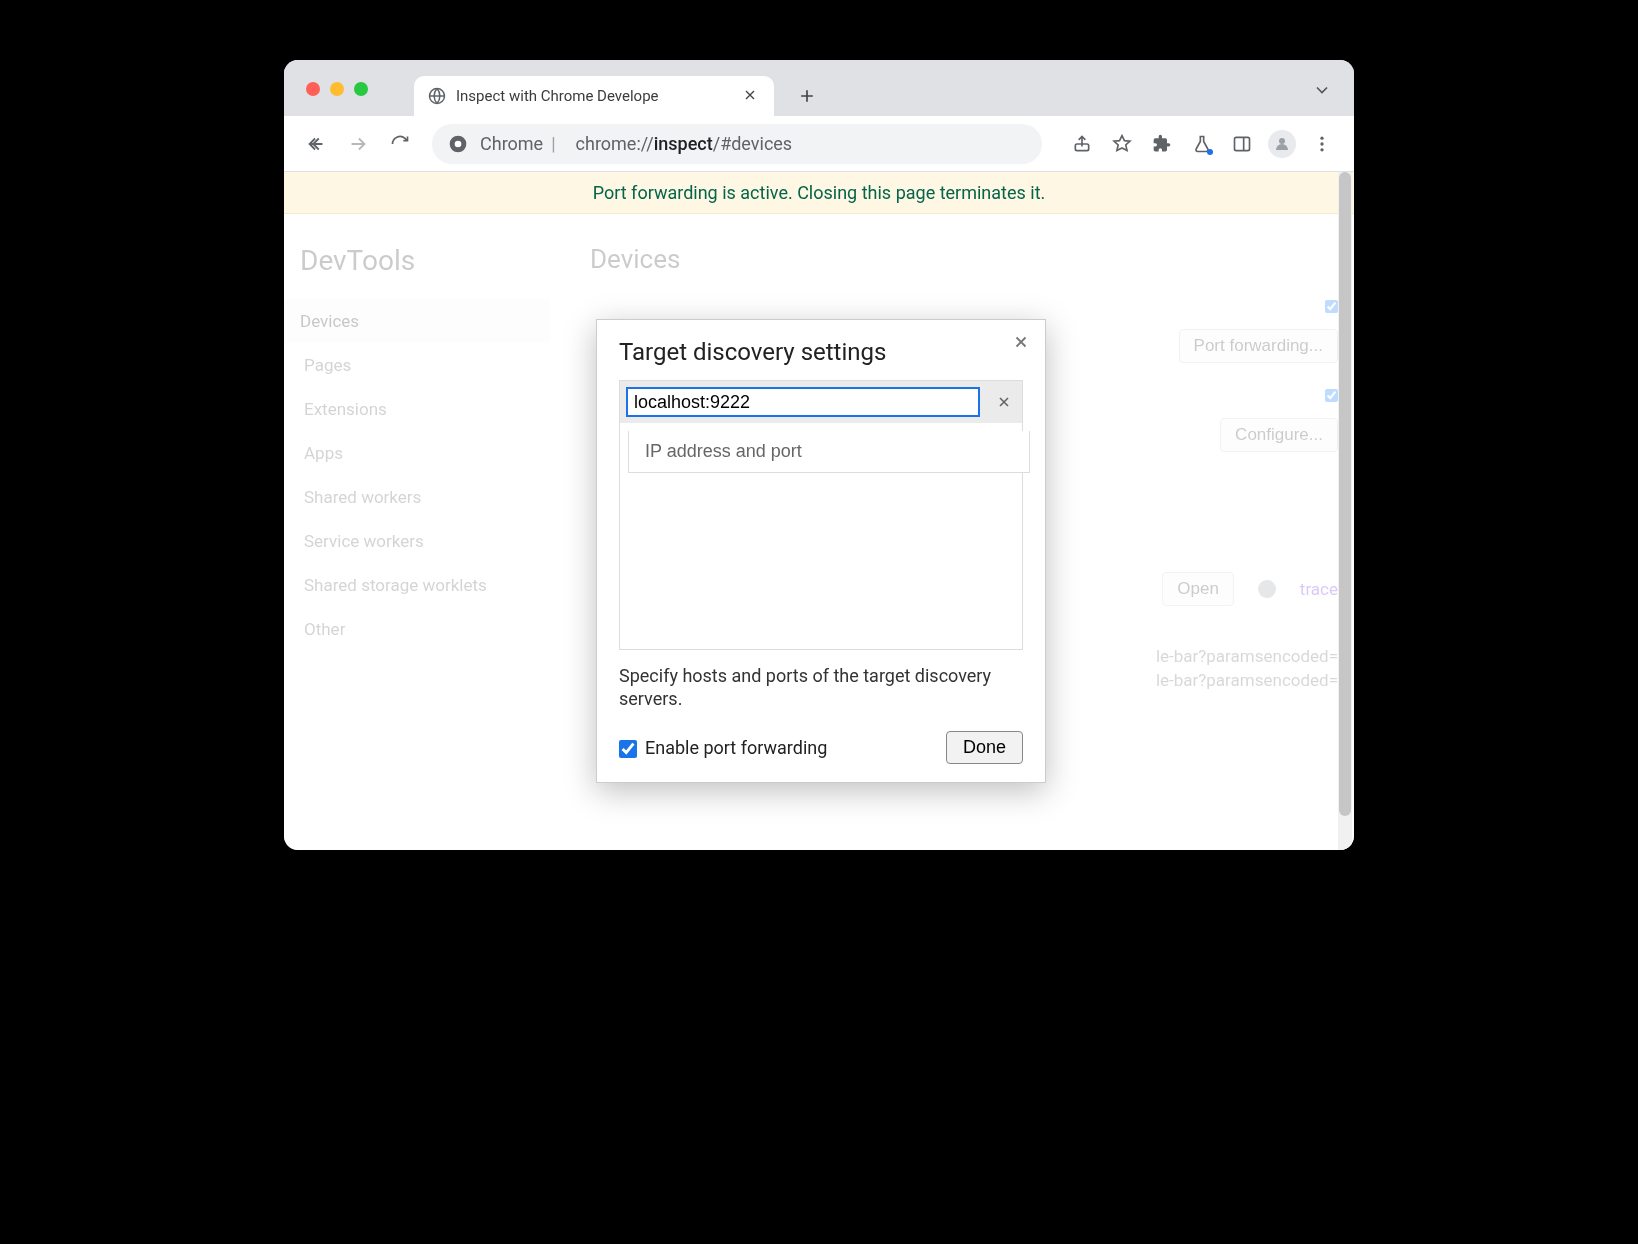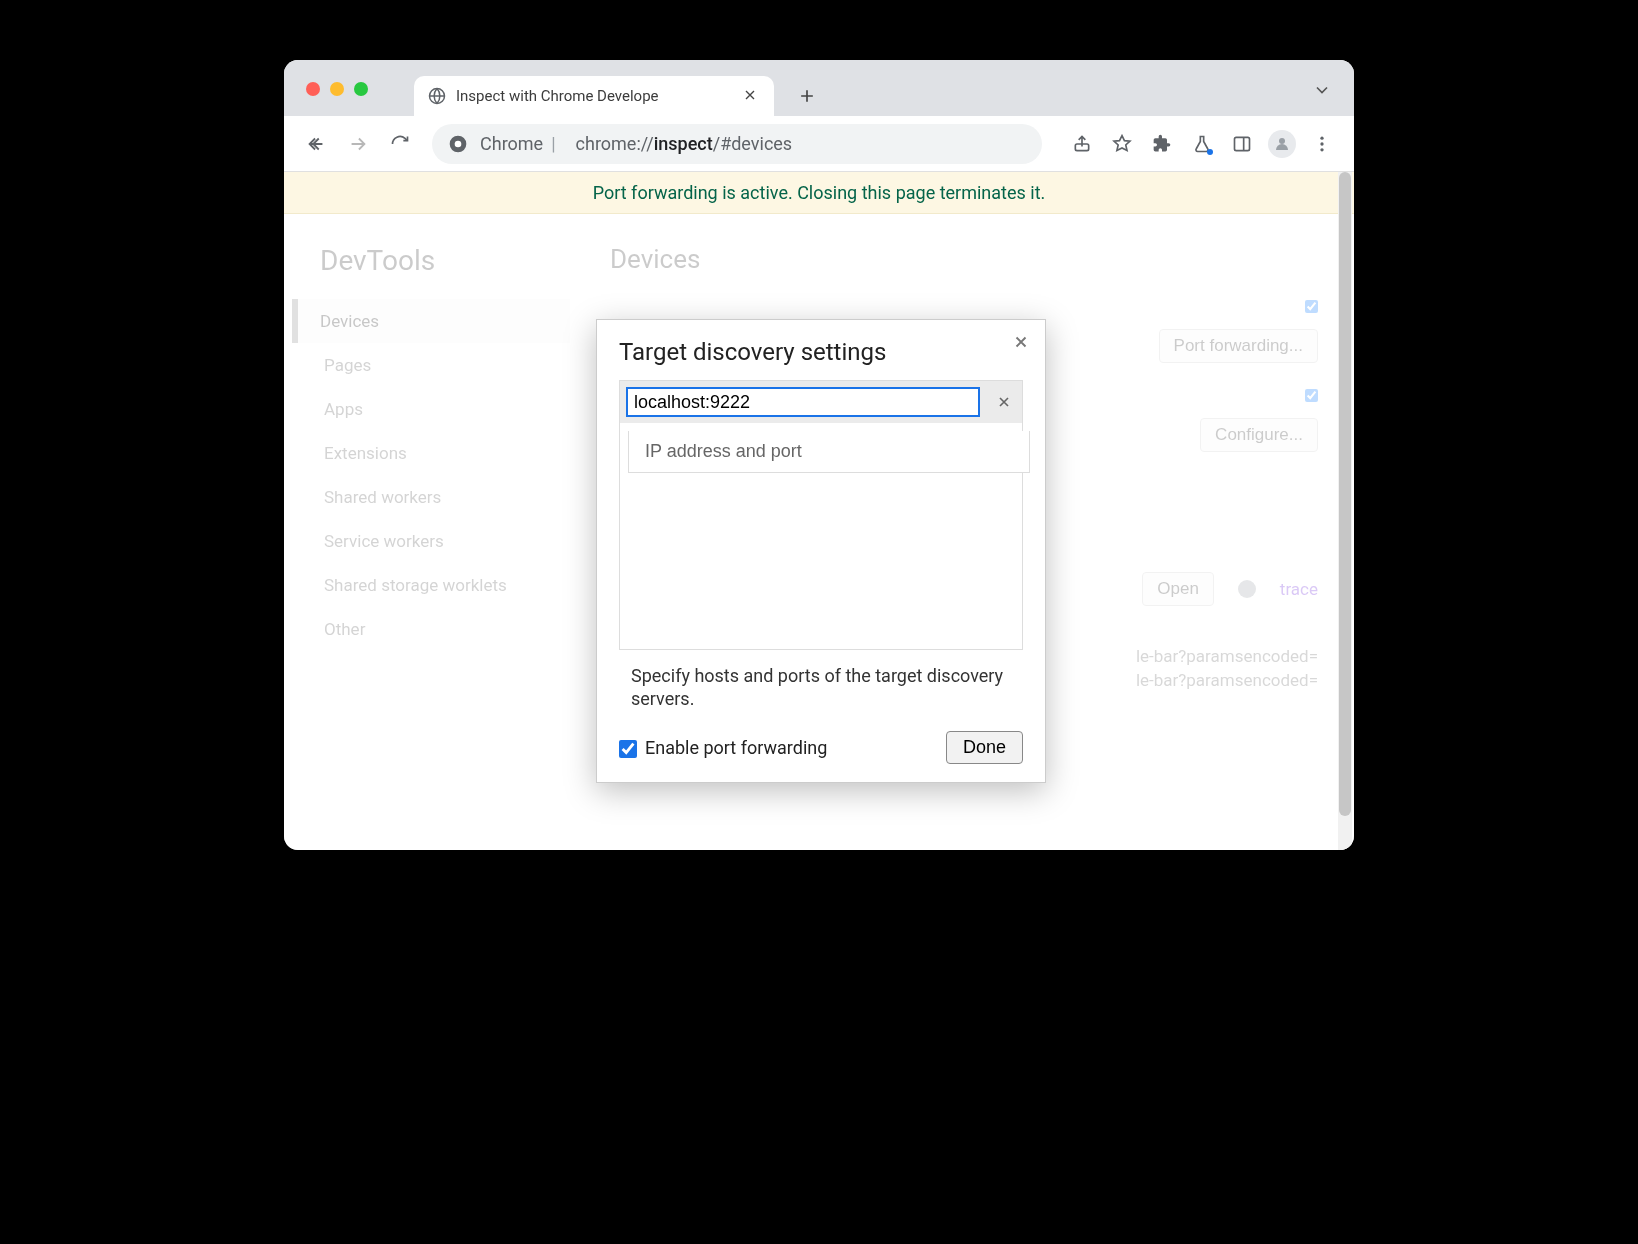--- a/index.html
+++ b/index.html
@@ -121,21 +121,21 @@
 
   .content-wrap {
     position:relative;
     height: 100%;
   }
   .dimmer {
     position:absolute; inset:0; background:rgba(255,255,255,.75); pointer-events:none; z-index:4;
   }
 
   .page {
-    padding: 30px 36px;
+    padding: 30px 16px;
     display:flex;
     gap: 40px;
     height: 100%;
   }
 
   .sidebar { width: 250px; }
   .sidebar h1 { font-size:28px; font-weight:400; color:#333; margin-bottom:22px;}
   .sidebar-item {
     font-size:17px; color:#555; padding:12px 4px;
   }
@@ -192,21 +192,21 @@
     width:36px;height:40px;display:flex;align-items:center;justify-content:center;color:#666;font-size:22px;
   }
   .target-row-empty {
     padding:0;
   }
   .target-row-empty input{
     border:1px solid #ddd; margin:8px; height:42px; width:100%;
     padding:0 16px; font-size:18px; color:#222; border-top:none;
   }
   .target-row-empty input::placeholder{ color:#666; }
-  .dialog-desc { margin:14px 12px 20px; color:#333; font-size:18px; line-height:1.3;}
+  .dialog-desc { margin:14px 0 20px; color:#333; font-size:18px; line-height:1.3;}
   .dialog-footer { display:flex; align-items:center; justify-content:space-between;}
   .dialog-footer label { display:flex;align-items:flex-end;gap:8px; font-size:18px; color:#222;}
   .dialog-footer input[type=checkbox]{ width:18px;height:18px; accent-color:#1a73e8;}
   .done-btn { border:1px solid #888;background:#f2f2f2;border-radius:4px;padding:5px 16px;font-size:18px;}
 
   .scroll-track {
     position:absolute; right:2px; top:0; bottom:0; width:14px;
     background:#f1f1f1;
     z-index:11;
   }
@@ -337,22 +337,22 @@
 
   <div class="viewport">
     <div class="banner">Port forwarding is active. Closing this page terminates it.</div>
 
     <div class="content-wrap">
       <div class="page">
         <div class="sidebar">
           <h1>DevTools</h1>
           <div class="sidebar-item active">Devices</div>
           <div class="sidebar-item">Pages</div>
+          <div class="sidebar-item">Extensions</div>
           <div class="sidebar-item">Apps</div>
-          <div class="sidebar-item">Extensions</div>
           <div class="sidebar-item">Shared workers</div>
           <div class="sidebar-item">Service workers</div>
           <div class="sidebar-item">Shared storage worklets</div>
           <div class="sidebar-item">Other</div>
         </div>
         <div class="main">
           <h2>Devices</h2>
           <div class="row">
             <label>
                 <input type="checkbox" checked="" style="">

